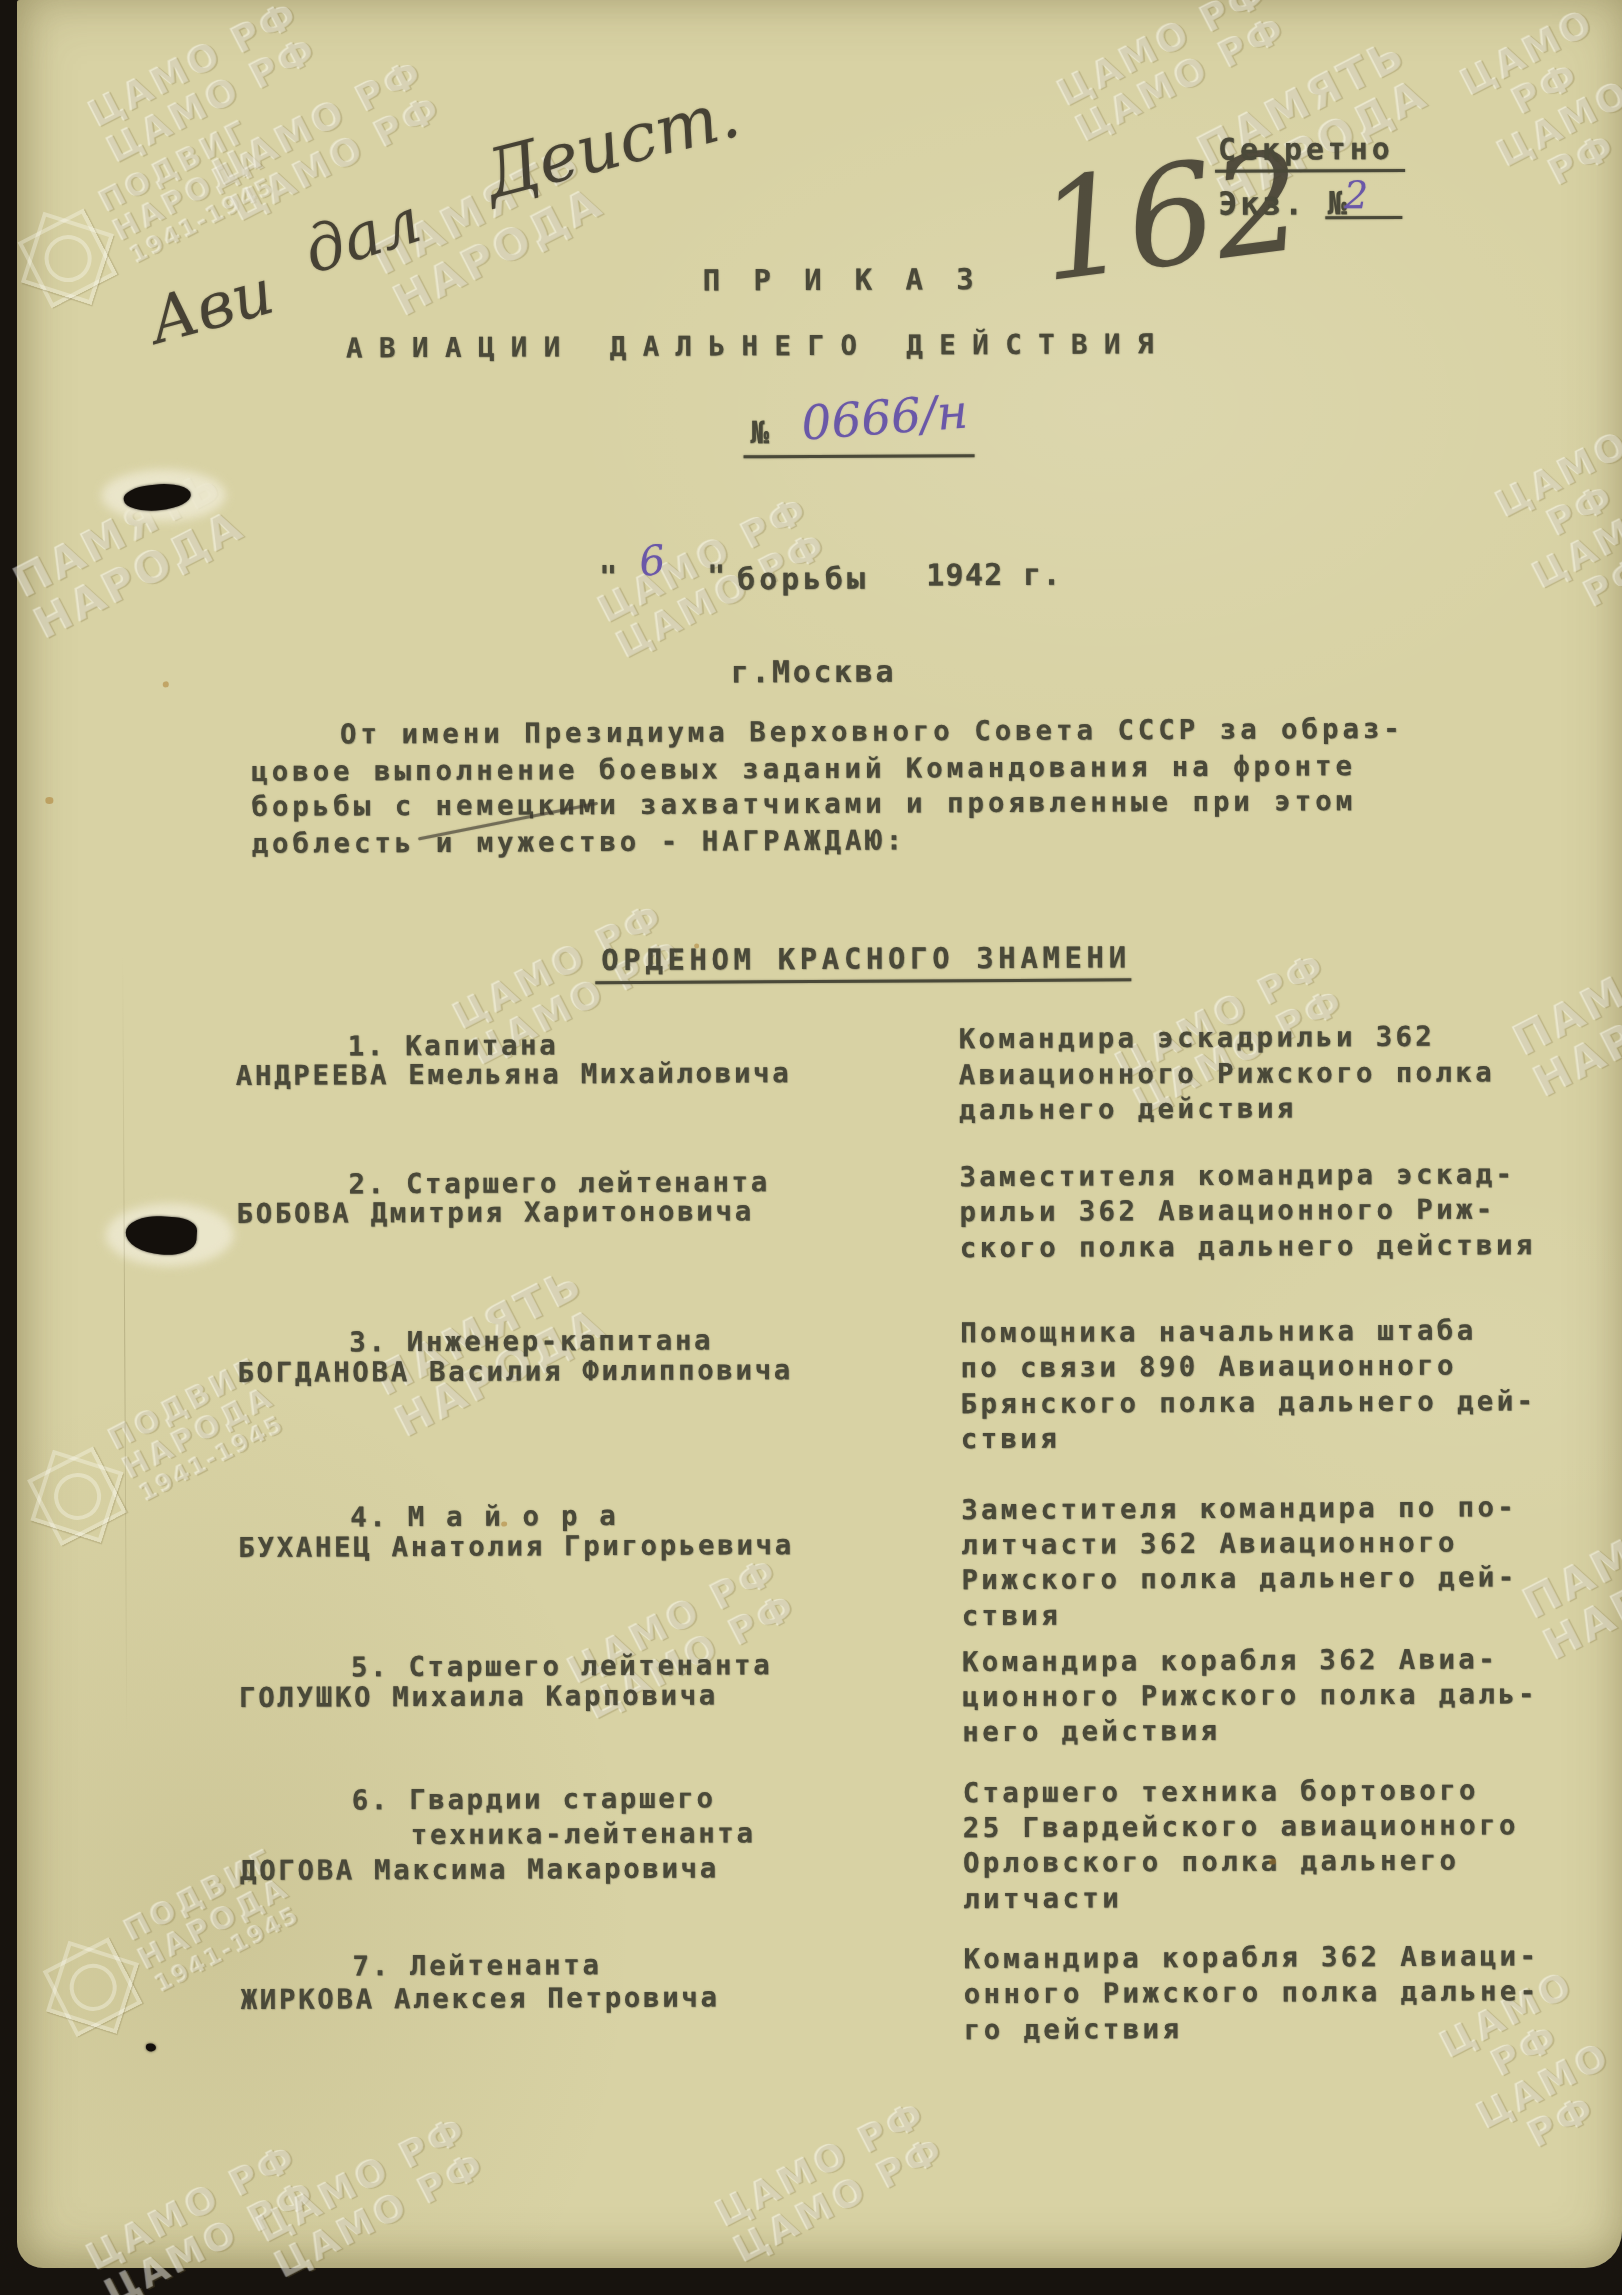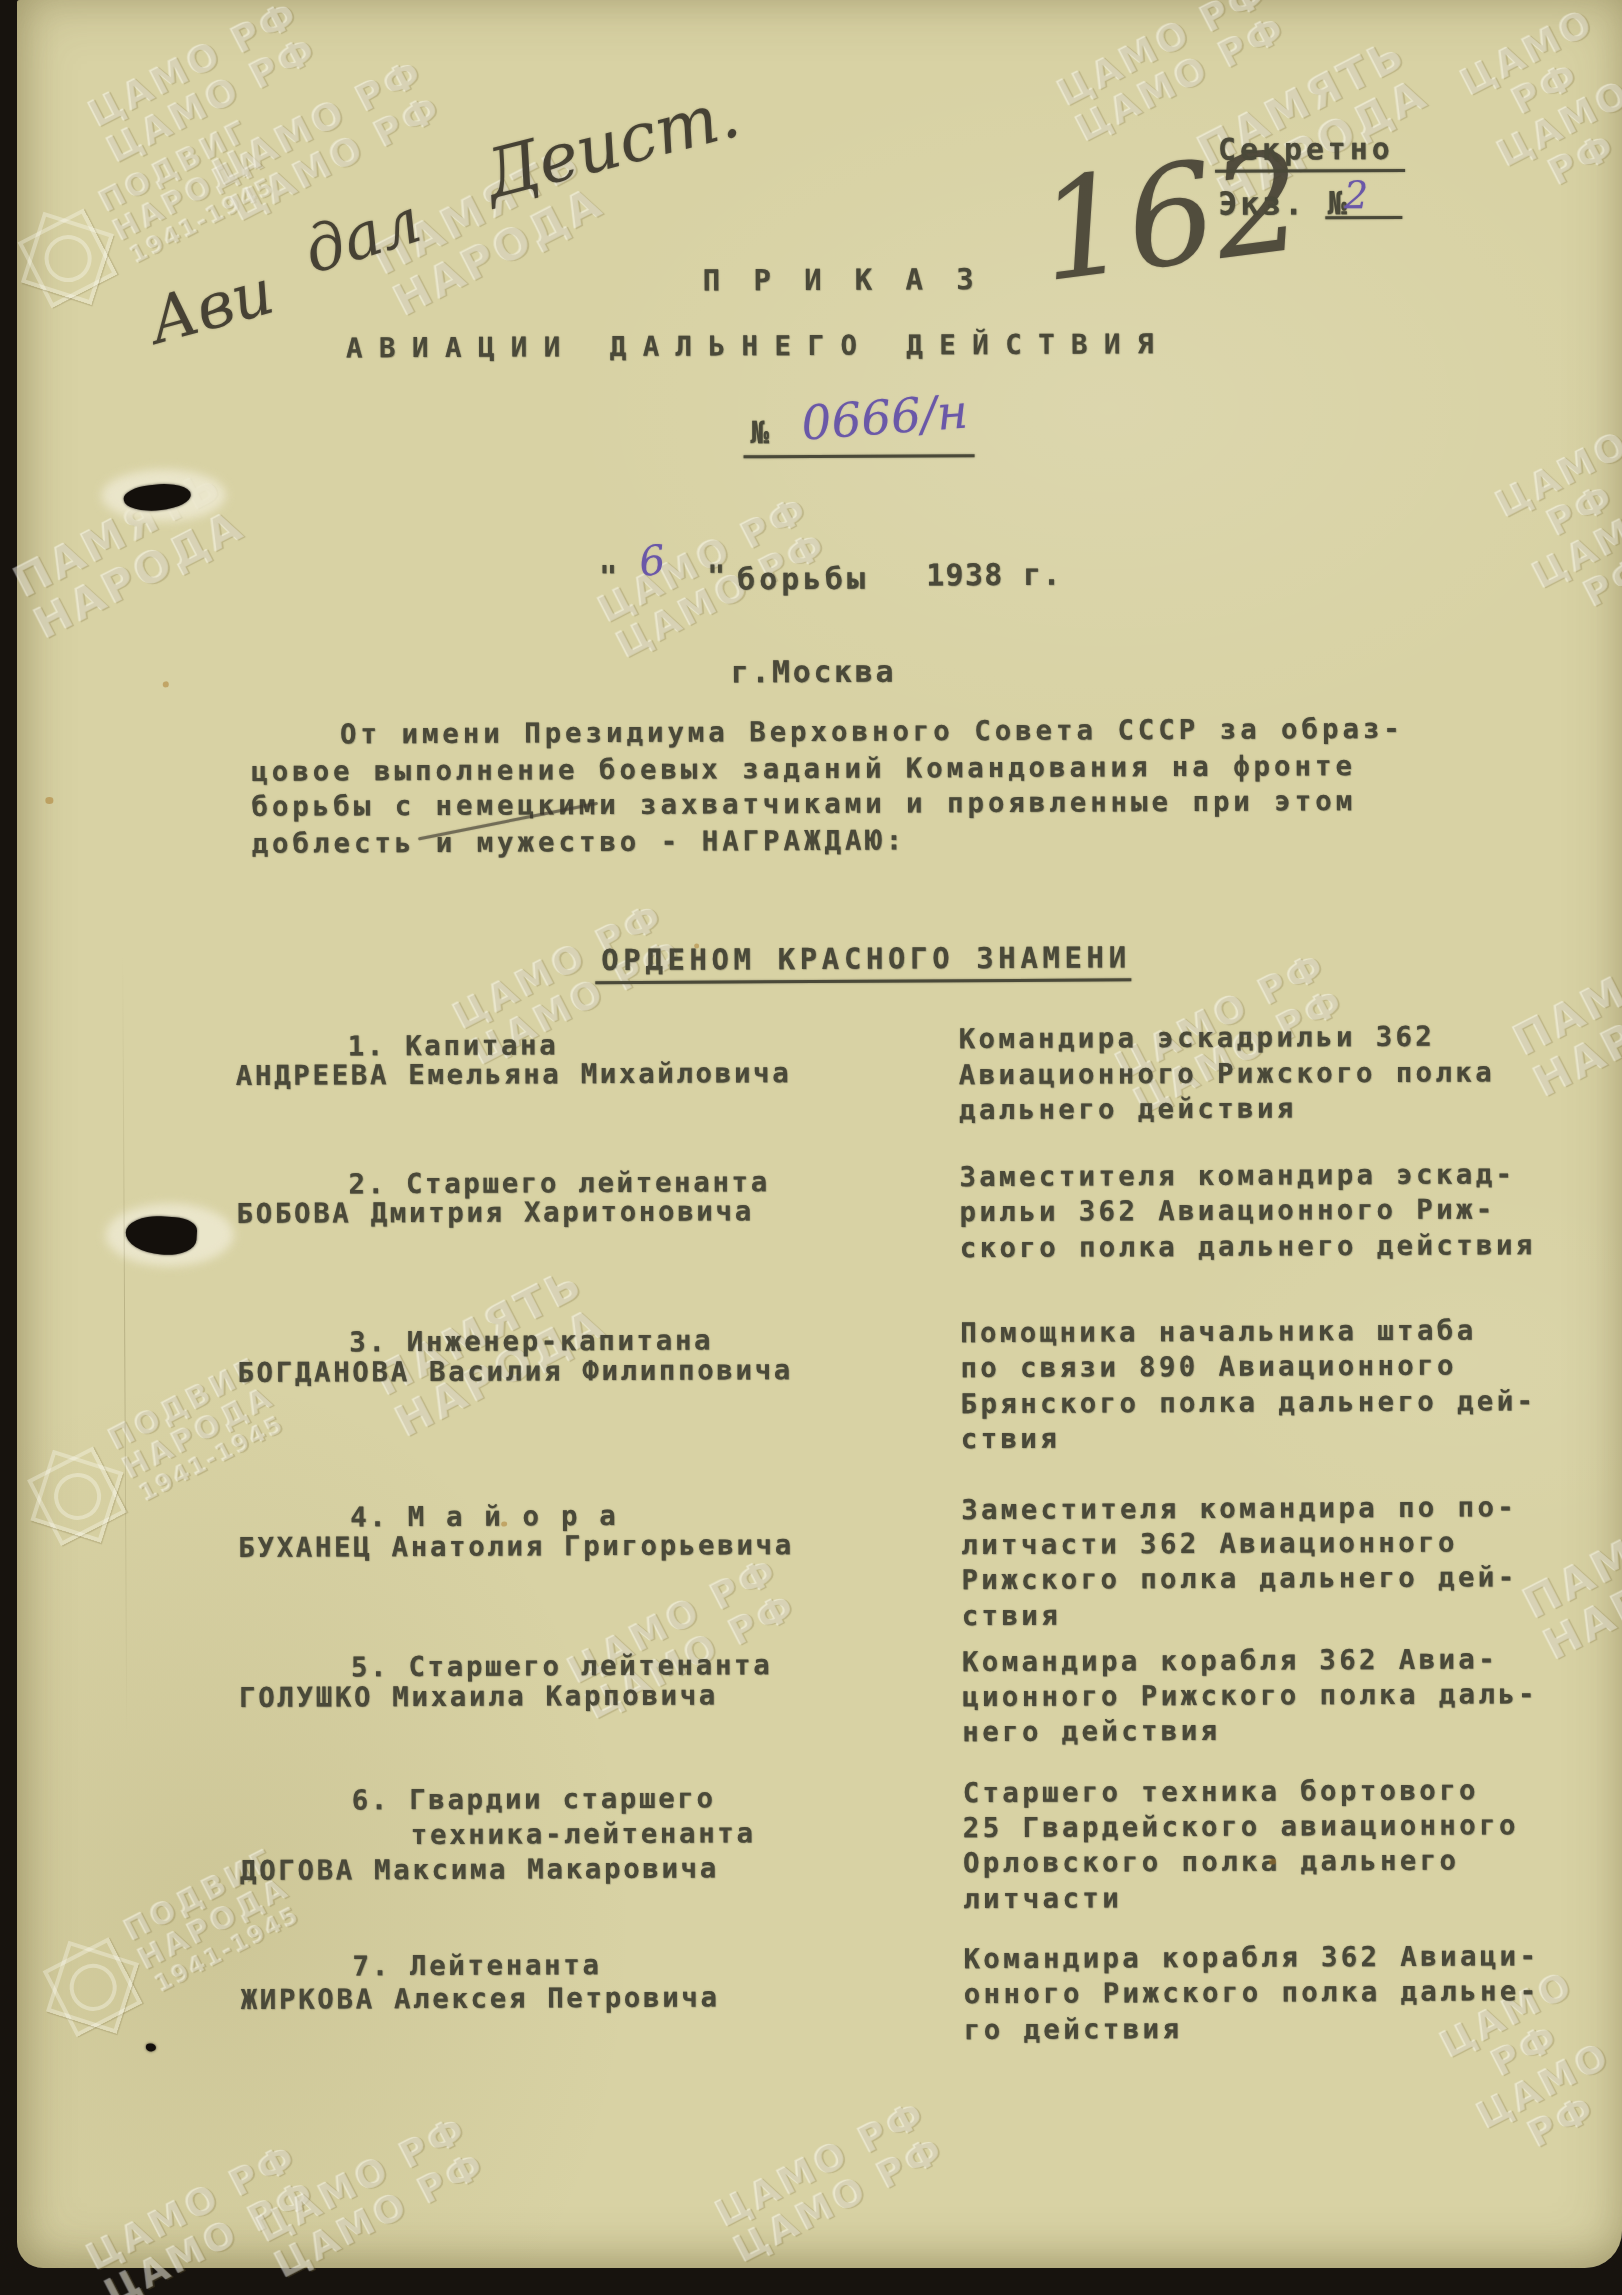--- a/index.html
+++ b/index.html
@@ -190,21 +190,21 @@
     <div class="abs typed" style="left:349px;top:329px;font-size:27.5px;letter-spacing:16.4px;">АВИАЦИИ ДАЛЬНЕГО ДЕЙСТВИЯ</div>
 
     <div class="abs typed" style="left:753px;top:414px;font-size:31px;">№</div>
     <div class="abs hand ink" style="left:804px;top:390px;font-size:47px;transform:rotate(-4deg);">0666/н</div>
     <div class="abs uline" style="left:746px;top:455px;width:231px;"></div>
 
     <div class="abs typed" style="left:601px;top:558px;font-size:30px;">"</div>
     <div class="abs hand ink" style="left:641px;top:536px;font-size:41px;transform:rotate(-6deg);">6</div>
     <div class="abs typed" style="left:709px;top:558px;font-size:30px;">"</div>
     <div class="abs typed" style="left:739px;top:561px;font-size:30px;letter-spacing:3.9px;">борьбы</div>
-    <div class="abs typed" style="left:928px;top:558px;font-size:30px;letter-spacing:1.3px;">1938 г.</div>
+    <div class="abs typed" style="left:928px;top:558px;font-size:30px;letter-spacing:1.3px;">1942 г.</div>
 
     <div class="abs typed" style="left:732px;top:630px;font-size:30px;letter-spacing:2.6px;margin-top:24px;">г.Москва</div>
 
     <div class="abs typed body-size" style="left:341px;top:715px;">От имени Президиума Верховного Совета СССР за образ-</div>
     <div class="abs typed body-size" style="left:252px;top:752px;">цовое выполнение боевых заданий Командования на фронте</div>
     <div class="abs typed body-size" style="left:252px;top:787px;">борьбы с немецкими захватчиками и проявленные при этом</div>
     <div class="abs typed body-size" style="left:252px;top:824px;">доблесть и мужество  -  НАГРАЖДАЮ:</div>
 
     <div class="strike" style="left:417px;top:818px;width:183px;transform:rotate(-11deg);"></div>
 

